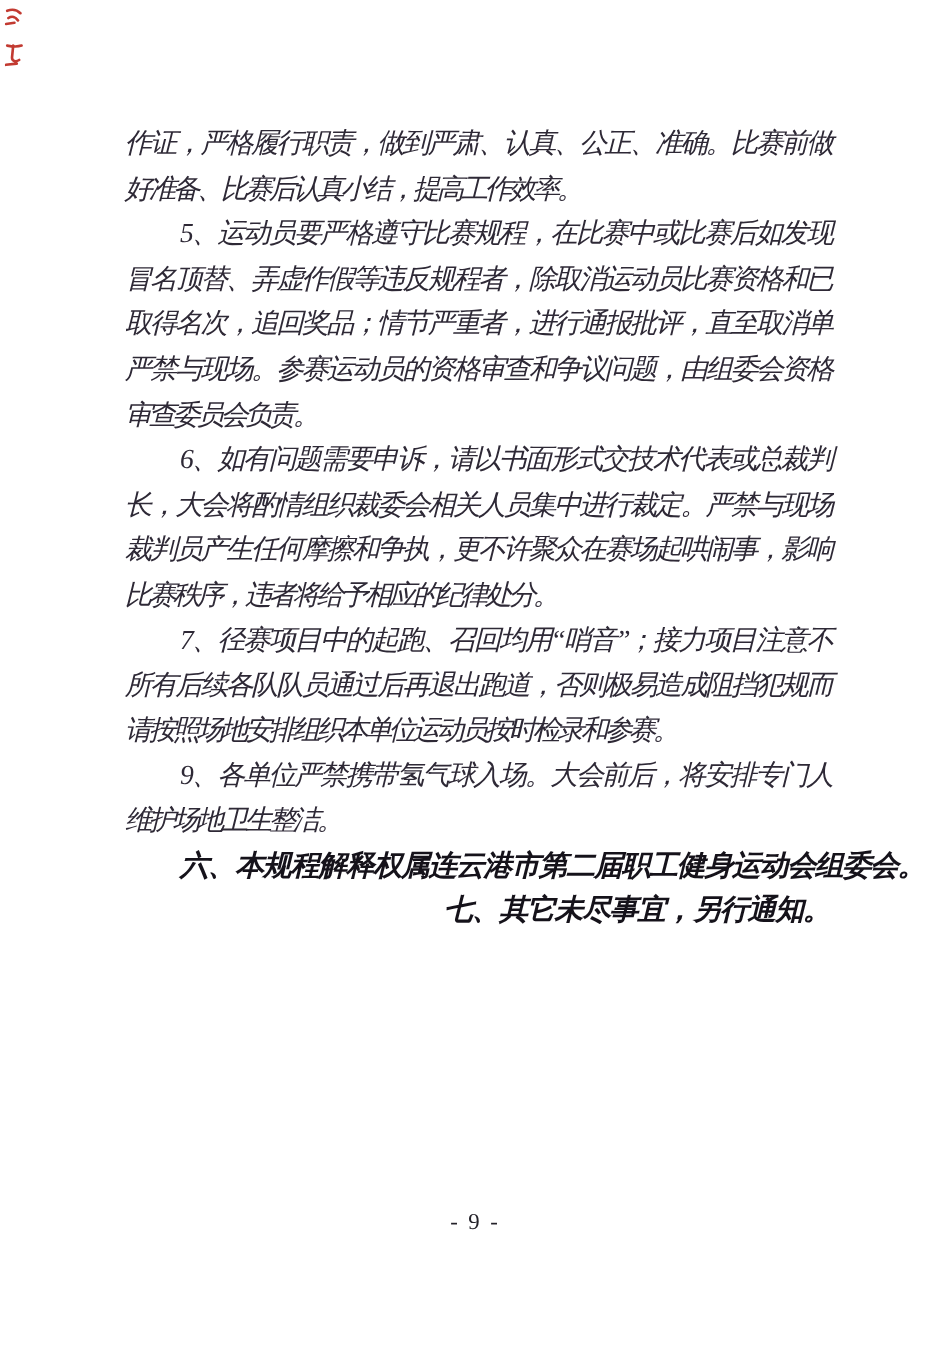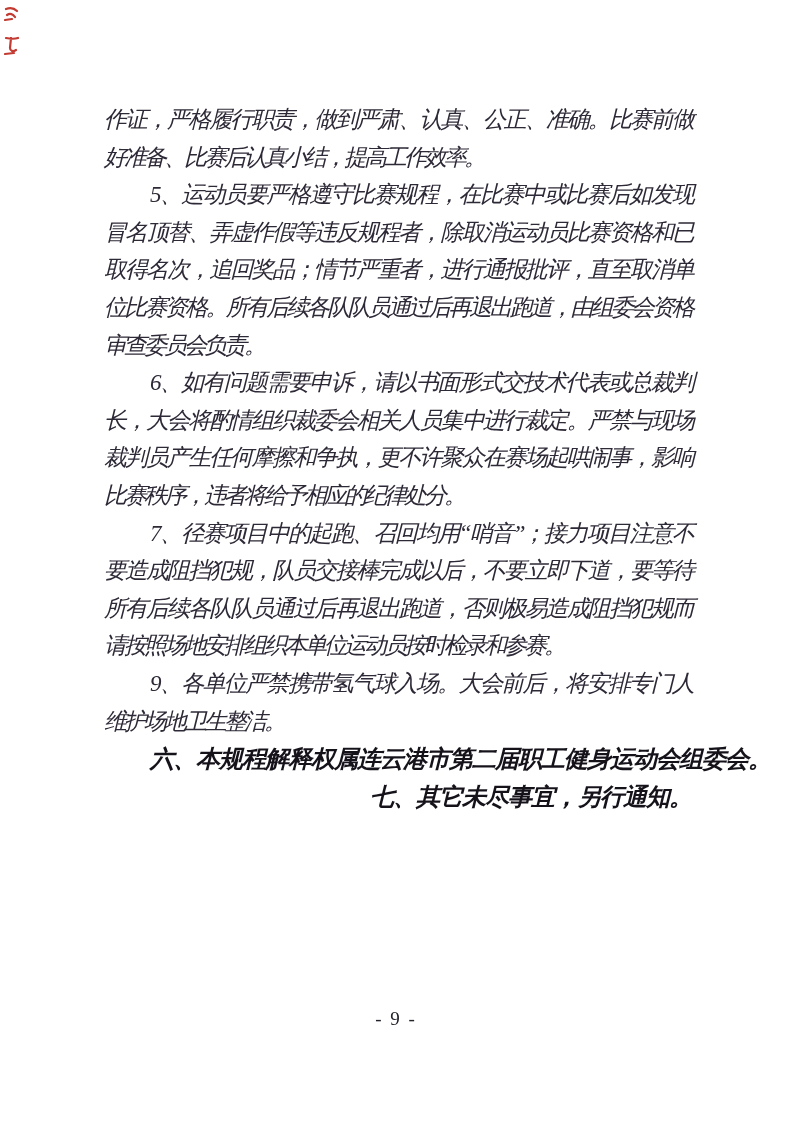--- a/index.html
+++ b/index.html
@@ -76,28 +76,27 @@
   <svg class="seal-fragment bottom" width="18" height="20" viewBox="0 0 18 20">
     <path d="M2 2 C7 3 11 3 14 2 M7 2 L6 12 C6 15 9 16 12 14 M1 18 L10 17" fill="none" stroke-width="2.2" stroke-linecap="round" stroke="#c23a31"></path>
   </svg>
 
   <div class="content">
       <div class="line just">作证，严格履行职责，做到严肃、认真、公正、准确。比赛前做</div>
       <div class="line">好准备、比赛后认真小结，提高工作效率。</div>
       <div class="line indent just">5、运动员要严格遵守比赛规程，在比赛中或比赛后如发现</div>
       <div class="line just">冒名顶替、弄虚作假等违反规程者，除取消运动员比赛资格和已</div>
       <div class="line just">取得名次，追回奖品；情节严重者，进行通报批评，直至取消单</div>
-      <div class="line just">位比赛资格。所有后续各队队员通过后再退出跑道，由组委会资格</div>
+      <div class="line just">严禁与现场。参赛运动员的资格审查和争议问题，由组委会资格</div>
       <div class="line">审查委员会负责。</div>
       <div class="line indent just">6、如有问题需要申诉，请以书面形式交技术代表或总裁判</div>
       <div class="line just">长，大会将酌情组织裁委会相关人员集中进行裁定。严禁与现场</div>
       <div class="line just">裁判员产生任何摩擦和争执，更不许聚众在赛场起哄闹事，影响</div>
       <div class="line">比赛秩序，违者将给予相应的纪律处分。</div>
       <div class="line indent just">7、径赛项目中的起跑、召回均用“哨音”；接力项目注意不</div>
-      <div class="line just">要造成阻挡犯规，队员交接棒完成以后，不要立即下道，要等待</div>
       <div class="line just">所有后续各队队员通过后再退出跑道，否则极易造成阻挡犯规而</div>
       <div class="line">请按照场地安排组织本单位运动员按时检录和参赛。</div>
       <div class="line indent just">9、各单位严禁携带氢气球入场。大会前后，将安排专门人</div>
       <div class="line">维护场地卫生整洁。</div>
       <div class="line indent bold">六、本规程解释权属连云港市第二届职工健身运动会组委会。</div>
       <div class="line indent bold">七、其它未尽事宜，另行通知。</div>
     </div>
 
   <div class="page-number">- 9 -</div>
 

